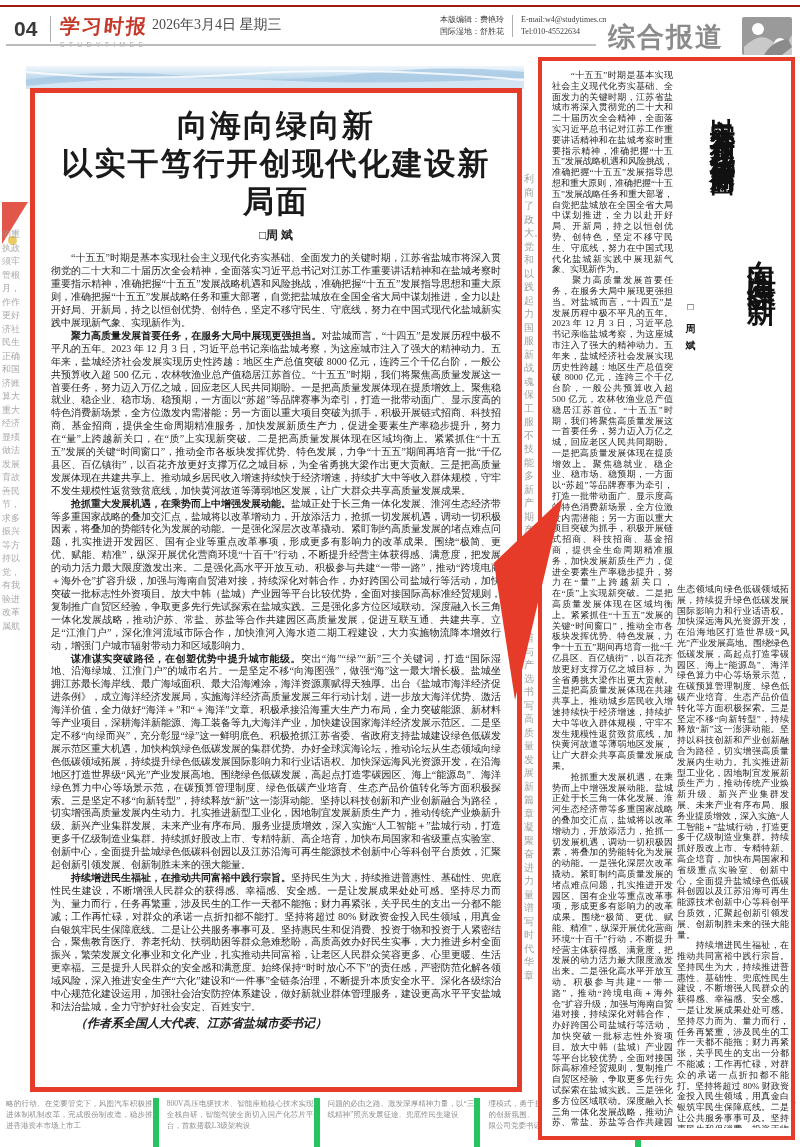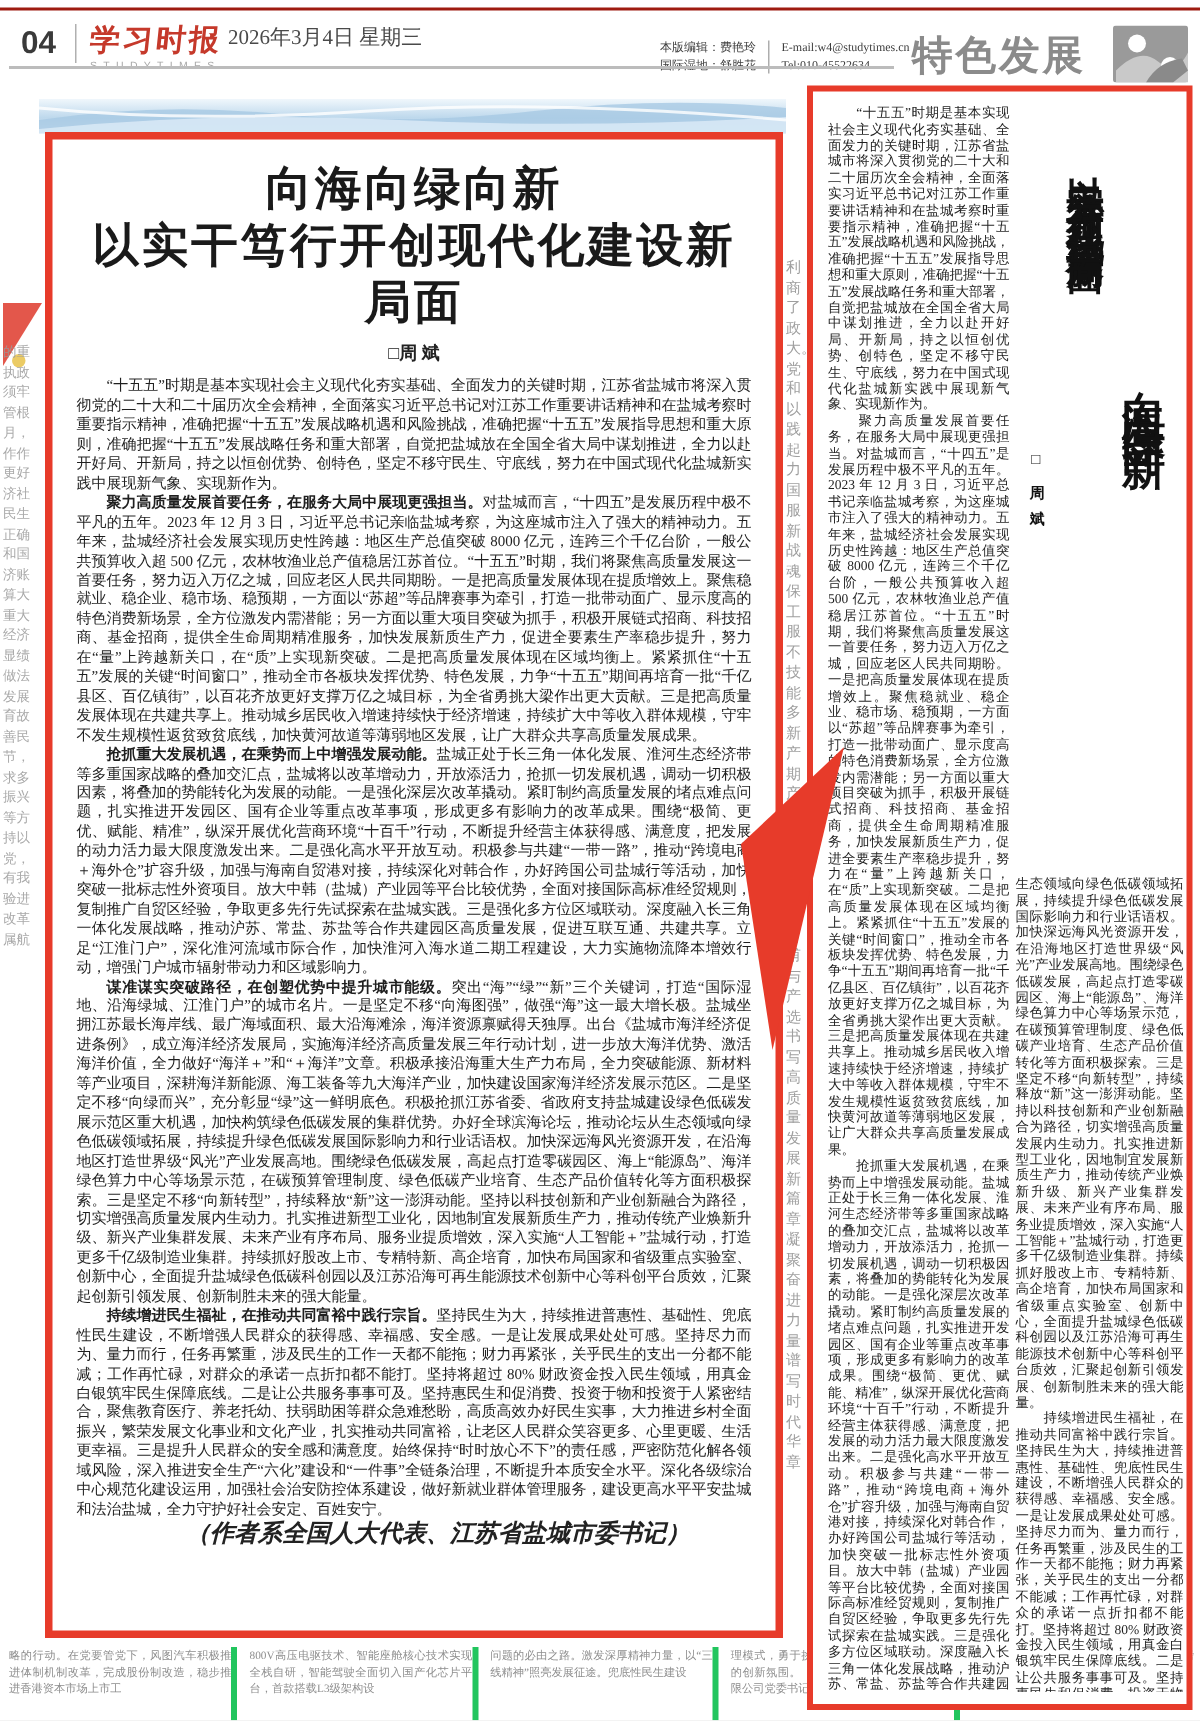--- a/index.html
+++ b/index.html
@@ -10,58 +10,58 @@
   .top-rule{position:absolute;top:5px;left:0;width:800px;height:2px;background:#9e1b10;}
   .header{position:absolute;top:11px;left:0;width:752px;height:36px;}
   .page-num{position:absolute;left:14px;top:6px;font-size:21px;font-weight:bold;color:#3a3a3a;
             font-family:"Liberation Sans",sans-serif;}
   .hdr-div{position:absolute;left:50px;top:5px;width:1px;height:26px;background:#b0b0b0;}
   .masthead{position:absolute;left:60px;top:2px;}
   .masthead .cn{font-size:20px;font-weight:900;color:#c5392b;letter-spacing:2px;transform:skewX(-6deg);display:inline-block;}
   .masthead .en{font-size:7px;letter-spacing:4.2px;color:#a9a9a9;margin-top:1px;font-family:"Liberation Sans",sans-serif;}
   .issue-date{position:absolute;left:152px;top:5px;font-size:14px;color:#4a4a4a;}
   .editor-box{position:absolute;left:440px;top:3px;display:flex;align-items:center;gap:8px;
-              font-size:8px;color:#3d3d3d;line-height:12px;margin-top:12px;}
+              font-size:8px;color:#3d3d3d;line-height:12px;}
   .editor-box .vdiv{width:1px;height:22px;background:#adadad;}
   .hdr-rule{position:absolute;top:44px;left:6px;width:590px;height:2px;background:#bcbcbc;}
   .section-title{position:absolute;left:608px;top:8px;font-size:27px;font-weight:bold;color:#8b8b8b;
                  letter-spacing:2px;font-family:"Liberation Sans",sans-serif;}
   .section-logo{position:absolute;left:742px;top:6px;width:50px;height:38px;}
 
   
   .bg-strip{position:absolute;font-size:9px;line-height:13.5px;color:#9a9a9a;opacity:.85;
             word-break:break-all;overflow:hidden;z-index:0;}
   #left-strip{left:2px;top:228px;width:26px;height:910px;}
   #mid-strip{left:524px;top:172px;width:15px;height:915px;font-size:10px;color:#8f8f8f;}
   .bg-red-tri{position:absolute;left:2px;top:202px;width:0;height:0;z-index:0;
               border-left:26px solid #e04537;border-bottom:42px solid transparent;opacity:.9;}
   .bg-yellow-dot{position:absolute;left:8px;top:236px;width:9px;height:9px;border-radius:50%;
                  background:#e8c24a;opacity:.85;z-index:0;}
   .bottom-band{position:absolute;left:6px;top:1098px;width:790px;height:49px;display:flex;
                z-index:0;overflow:hidden;}
   .bcol{flex:1;font-size:7.5px;line-height:11px;color:#8e8e8e;text-align:justify;
-        border-left:4px solid #22c55e;padding-left:8px;overflow:hidden;}
+        border-left:6px solid #22c55e;padding-left:8px;overflow:hidden;}
   .bcol:first-child{border-left:none;padding-left:0;}
 
   
   .wave-banner{position:absolute;left:26px;top:66px;width:498px;height:23px;overflow:hidden;z-index:1;
                background:linear-gradient(180deg,#f0f7fc 0%,#bdd8ec 55%,#e2eef8 100%);}
 
   
   .left-box{position:absolute;left:30px;top:88px;width:492px;height:1004px;z-index:2;
             background:#fff;border:5px solid #e73b2a;box-sizing:border-box;
             padding:14px 16px 8px 16px;overflow:hidden;}
   .a-title{ text-align:center;font-weight:900;color:#1a1a1a;letter-spacing:2px;line-height:1.22;}
   .a-title .t1{font-size:31px;}
   .a-title .t2{font-size:31px;}
   .a-author{text-align:center;font-size:12px;font-weight:bold;margin:7px 0 8px 0;color:#222;}
   .a-body{font-size:10px;line-height:12.9px;text-align:justify;color:#1f1f1f;}
   .a-body p{margin:0;text-indent:2em;}
   .a-body p b{font-weight:900;}
-  .a-sign{font-size:16px;line-height:14px;text-indent:2em;font-style:italic;font-weight:bold;margin-top:2px;text-align:center;}
+  .a-sign{font-size:12px;line-height:14px;text-indent:2em;font-style:italic;font-weight:bold;margin-top:2px;}
 
   
   .right-box{position:absolute;left:538px;top:57px;width:257px;height:1083px;z-index:2;
              background:#fff;border:4px solid #e73b2a;box-sizing:border-box;overflow:hidden;}
   .rb-col{position:absolute;font-size:9px;line-height:10.8px;text-align:justify;color:#1f1f1f;
           white-space:pre-wrap;overflow:hidden;}
   #rb-col1{left:10px;top:9px;width:121px;height:1058px;}
   #rb-col2{left:135px;top:523px;width:112px;height:544px;}
   .vtext{writing-mode:vertical-rl;text-orientation:upright;position:absolute;color:#111;}
   .vtitle-right{right:9px;top:176px;font-size:29px;font-weight:900;letter-spacing:7px;height:300px;}
@@ -90,21 +90,21 @@
       <div>
         <div>本版编辑：费艳玲</div>
         <div>国际湿地：舒胜花</div>
       </div>
       <div class="vdiv"></div>
       <div>
         <div>E-mail:w4@studytimes.cn</div>
         <div>Tel:010-45522634</div>
       </div>
     </div>
-    <div class="section-title">特色发展</div>
+    <div class="section-title">综合报道</div>
     <div class="section-logo">
       <svg width="50" height="38" viewBox="0 0 50 38">
         <rect x="0" y="0" width="50" height="38" rx="2" fill="#9a9a9a"></rect>
         <circle cx="16" cy="12" r="6" fill="#ffffff"></circle>
         <path d="M2 30 Q 18 14 30 24 T 50 18 L50 38 L2 38 Z" fill="#c9c9c9"></path>
         <circle cx="38" cy="27" r="6" fill="#ffffff"></circle>
         <path d="M22 38 Q30 24 46 22 L50 30 L40 38 Z" fill="#8a8a8a"></path>
       </svg>
     </div>
   </div>

